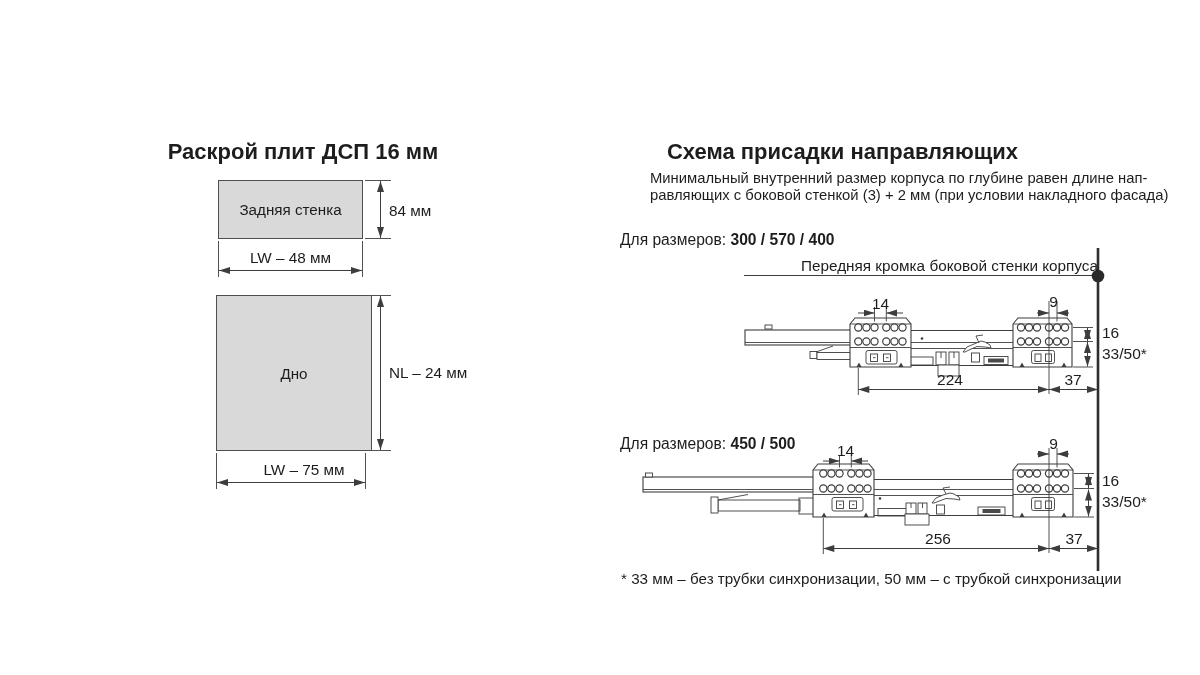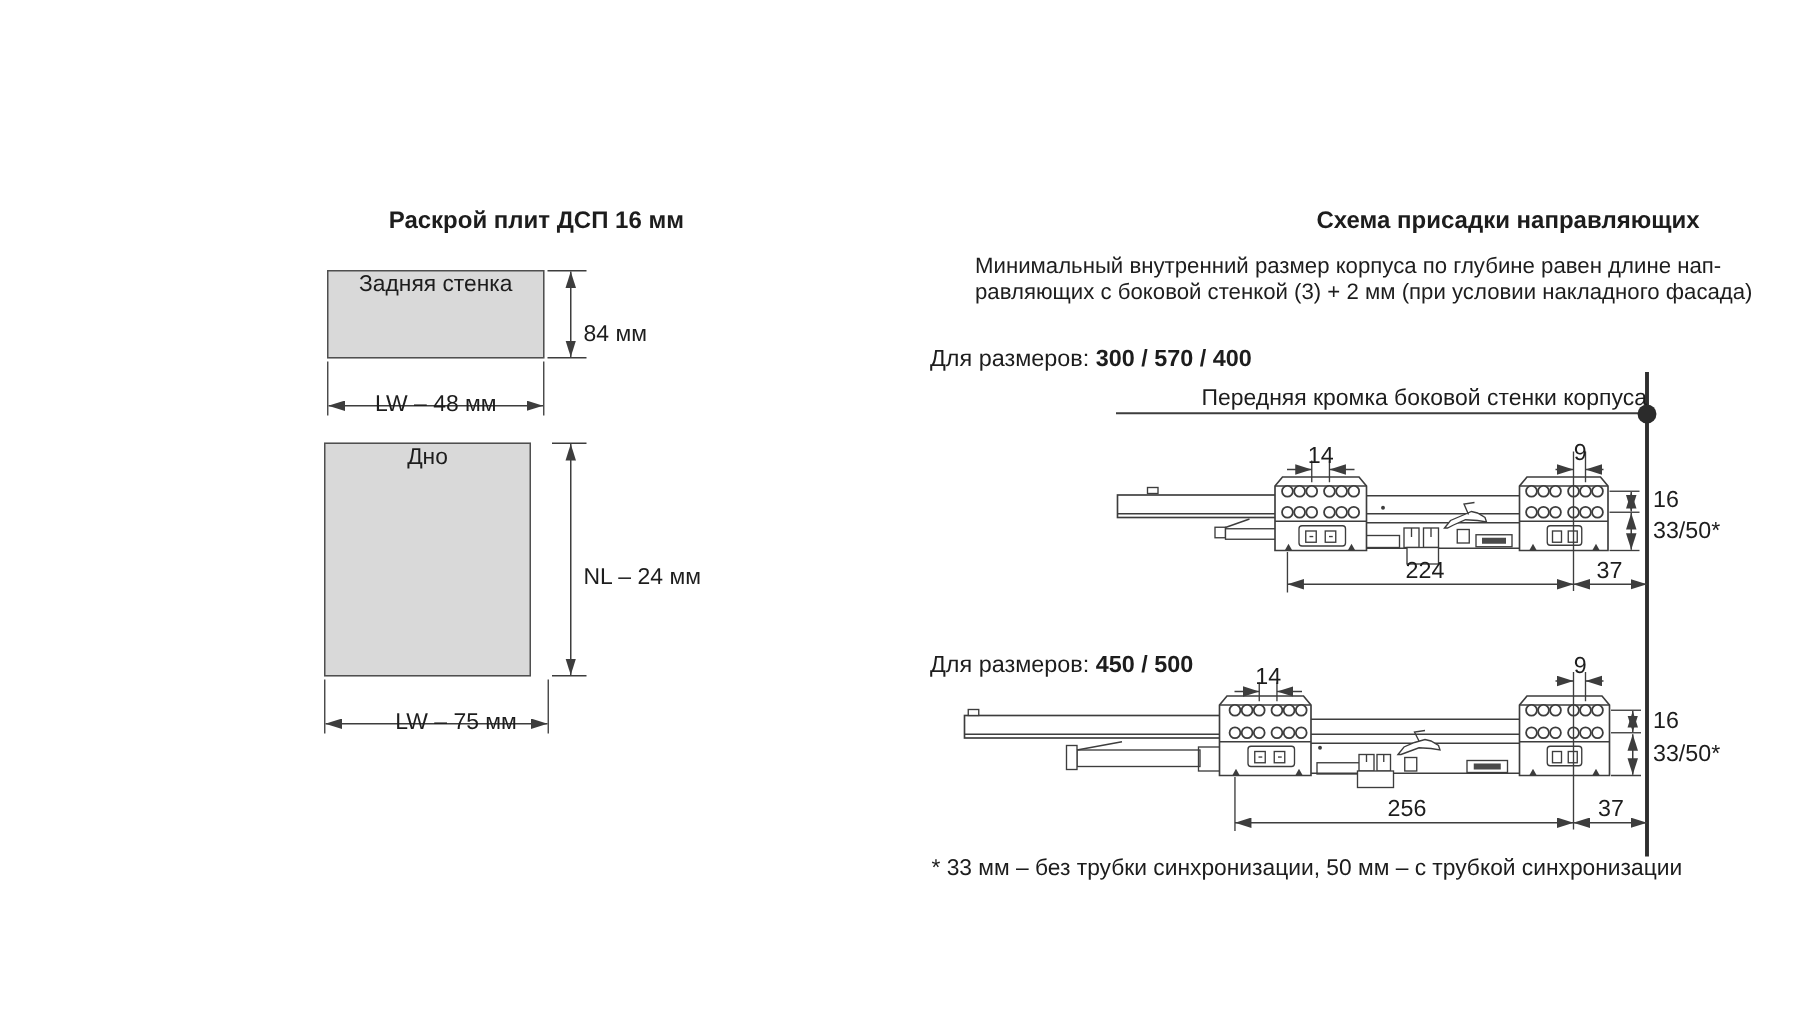--- a/index.html
+++ b/index.html
@@ -1,24 +1,24 @@
 <!DOCTYPE html>
 <html><head>
 <meta charset="utf-8">
 <style>
   html,body{margin:0;padding:0;background:#fff;}
   .page{position:relative;width:1200px;height:675px;background:#ffffff;overflow:hidden;
         font-family:"Liberation Sans",sans-serif;color:#1d1d1d;}
   .abs{position:absolute;}
   svg.overlay{position:absolute;left:0;top:0;}
-  .t-title{font-size:16px;font-weight:bold;text-align:right;white-space:nowrap;}
+  .t-title{font-size:22px;font-weight:bold;text-align:center;white-space:nowrap;}
   .panel{position:absolute;background:#d9d9d9;border:1px solid #4f4f4f;box-sizing:border-box;
-         display:flex;justify-content:center;}
+         display:flex;align-items:center;justify-content:center;}
   .plabel{font-size:15.2px;}
-  .dlabel{font-size:15.3px;white-space:nowrap;margin-top:12px;}
+  .dlabel{font-size:15.3px;white-space:nowrap;}
   .dlabel-c{text-align:center;}
   .intro{font-size:14.8px;line-height:17px;white-space:nowrap;margin-left:37px;}
   .sizes{font-size:15.6px;white-space:nowrap;}
   .sizes b{font-weight:bold;}
   .front{font-size:15.3px;text-align:right;white-space:nowrap;}
   .foot{font-size:15.2px;white-space:nowrap;margin-left:12px;}
   .ln{stroke:#3d3d3d;fill:none;stroke-width:1.1;}
   .thin{stroke:#3d3d3d;fill:none;stroke-width:0.9;}
   .dim{stroke:#3d3d3d;fill:none;stroke-width:1;}
   .wfill{fill:#ffffff;}
@@ -282,27 +282,27 @@
   </svg>
 
   <div class="abs t-title" style="left:150px;top:139px;width:306px;">Раскрой плит ДСП 16 мм</div>
 
   <div class="panel" style="left:218px;top:180px;width:145px;height:59px;">
     <span class="plabel">Задняя стенка</span>
   </div>
   <div class="abs dlabel" style="left:389px;top:202px;">84 мм</div>
   <div class="abs dlabel dlabel-c" style="left:218px;top:249px;width:145px;">LW – 48 мм</div>
 
-  <div class="panel" style="left:216px;top:295px;width:138px;height:156px;">
+  <div class="panel" style="left:216px;top:295px;width:156px;height:156px;">
     <span class="plabel">Дно</span>
   </div>
   <div class="abs dlabel" style="left:389px;top:364px;">NL – 24 мм</div>
   <div class="abs dlabel dlabel-c" style="left:216px;top:461px;width:176px;">LW – 75 мм</div>
 
-  <div class="abs t-title" style="left:600px;top:139px;width:533px;">Схема присадки направляющих</div>
+  <div class="abs t-title" style="left:576px;top:139px;width:533px;">Схема присадки направляющих</div>
 
   <div class="abs intro" style="left:613px;top:170px;">
     <div>Минимальный внутренний размер корпуса по глубине равен длине нап-</div>
     <div>равляющих с боковой стенкой (3) + 2 мм (при условии накладного фасада)</div>
   </div>
 
   <div class="abs sizes" style="left:620px;top:231px;">
     <span>Для размеров:</span>
     <b>300 / 570 / 400</b>
   </div>

